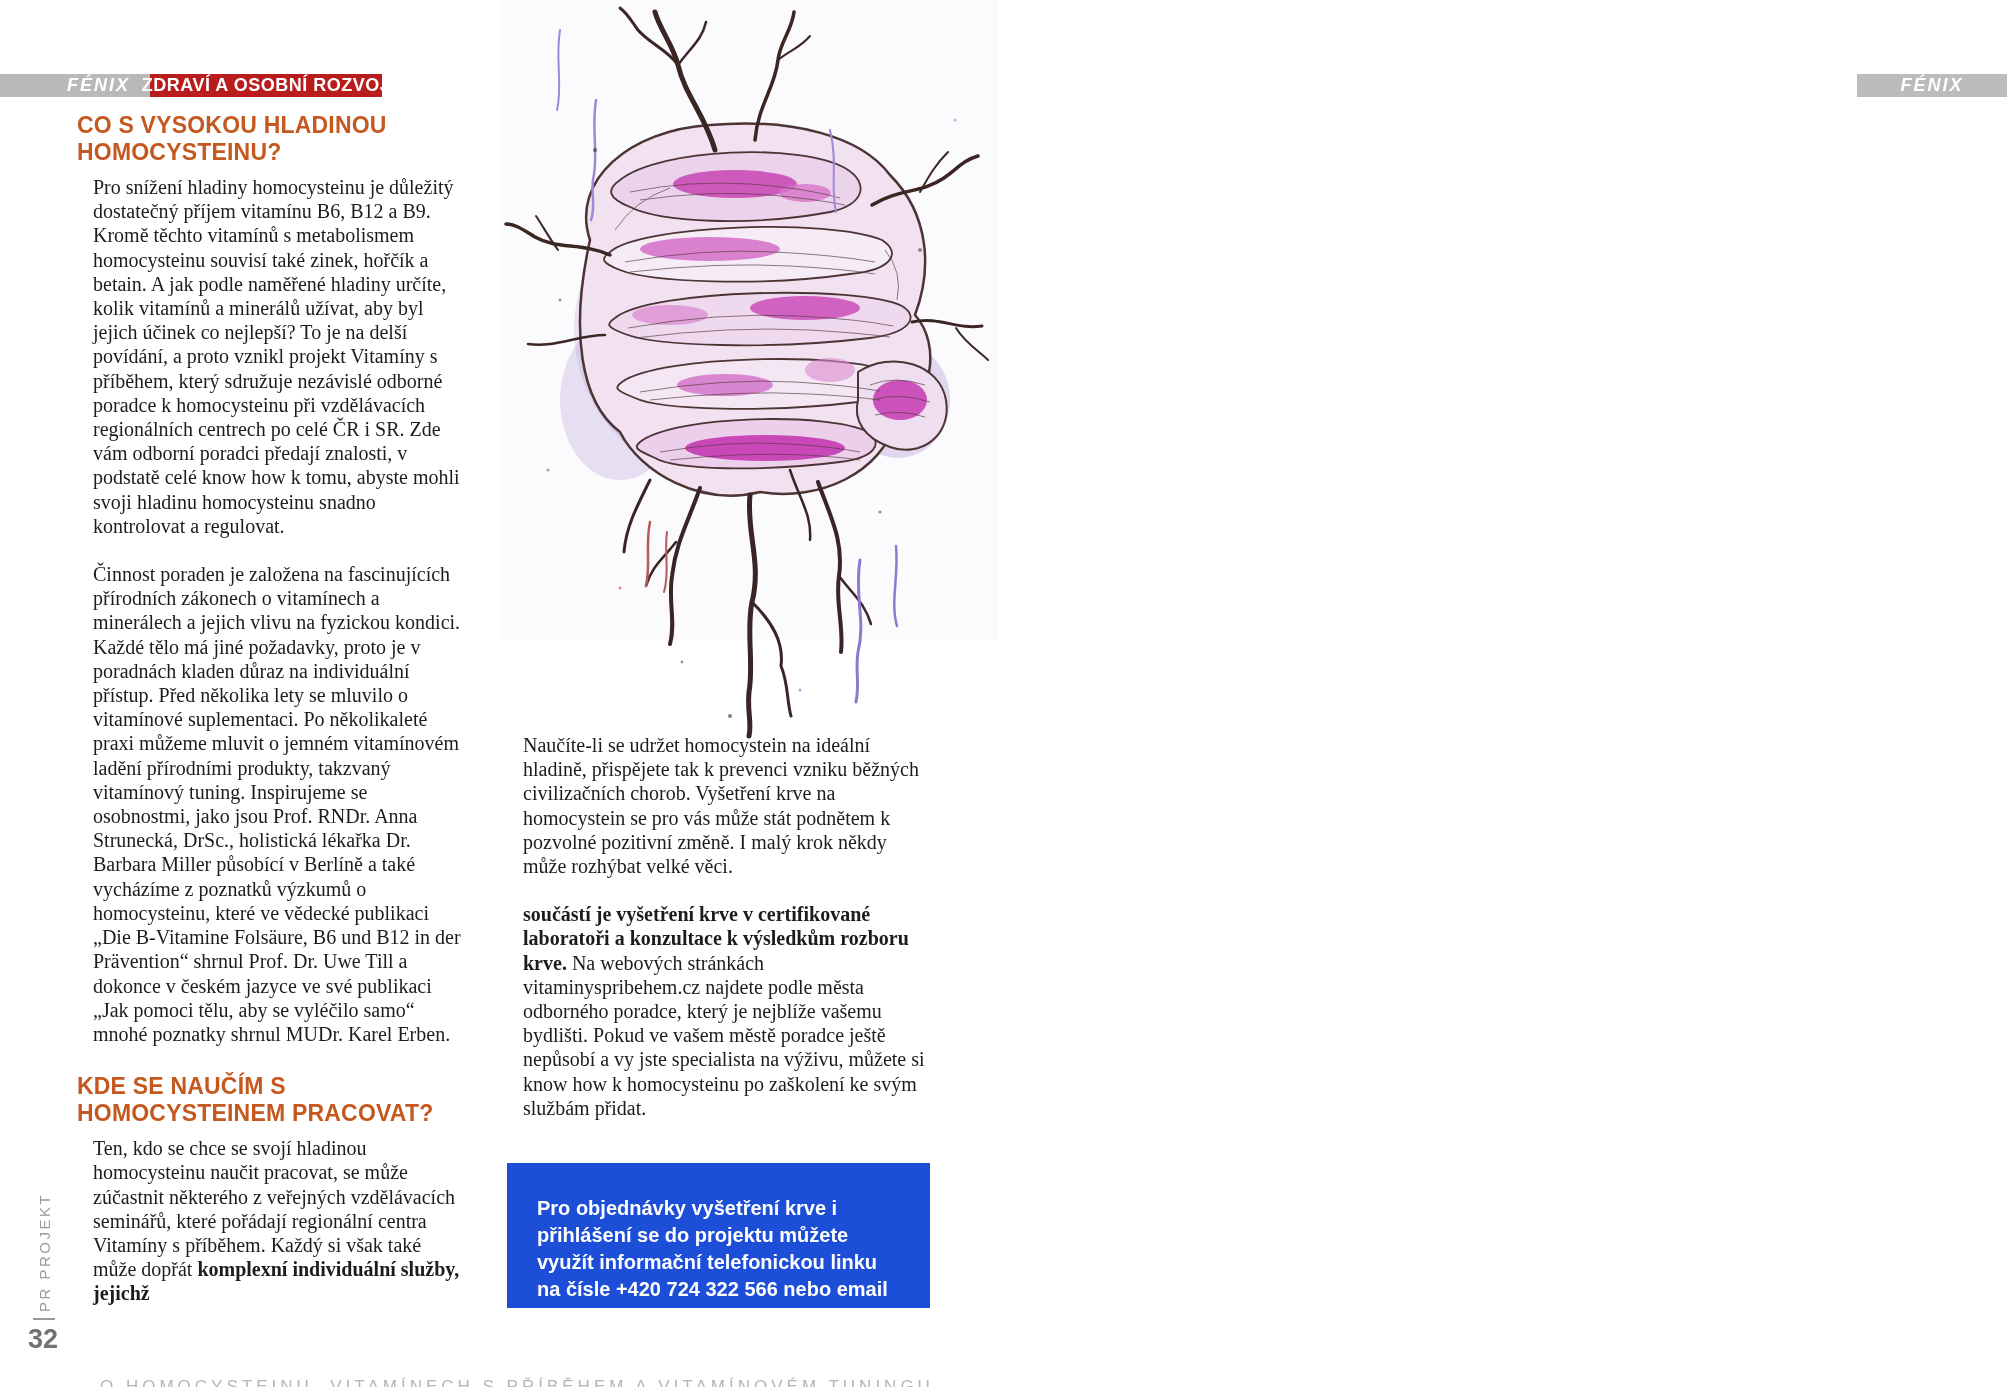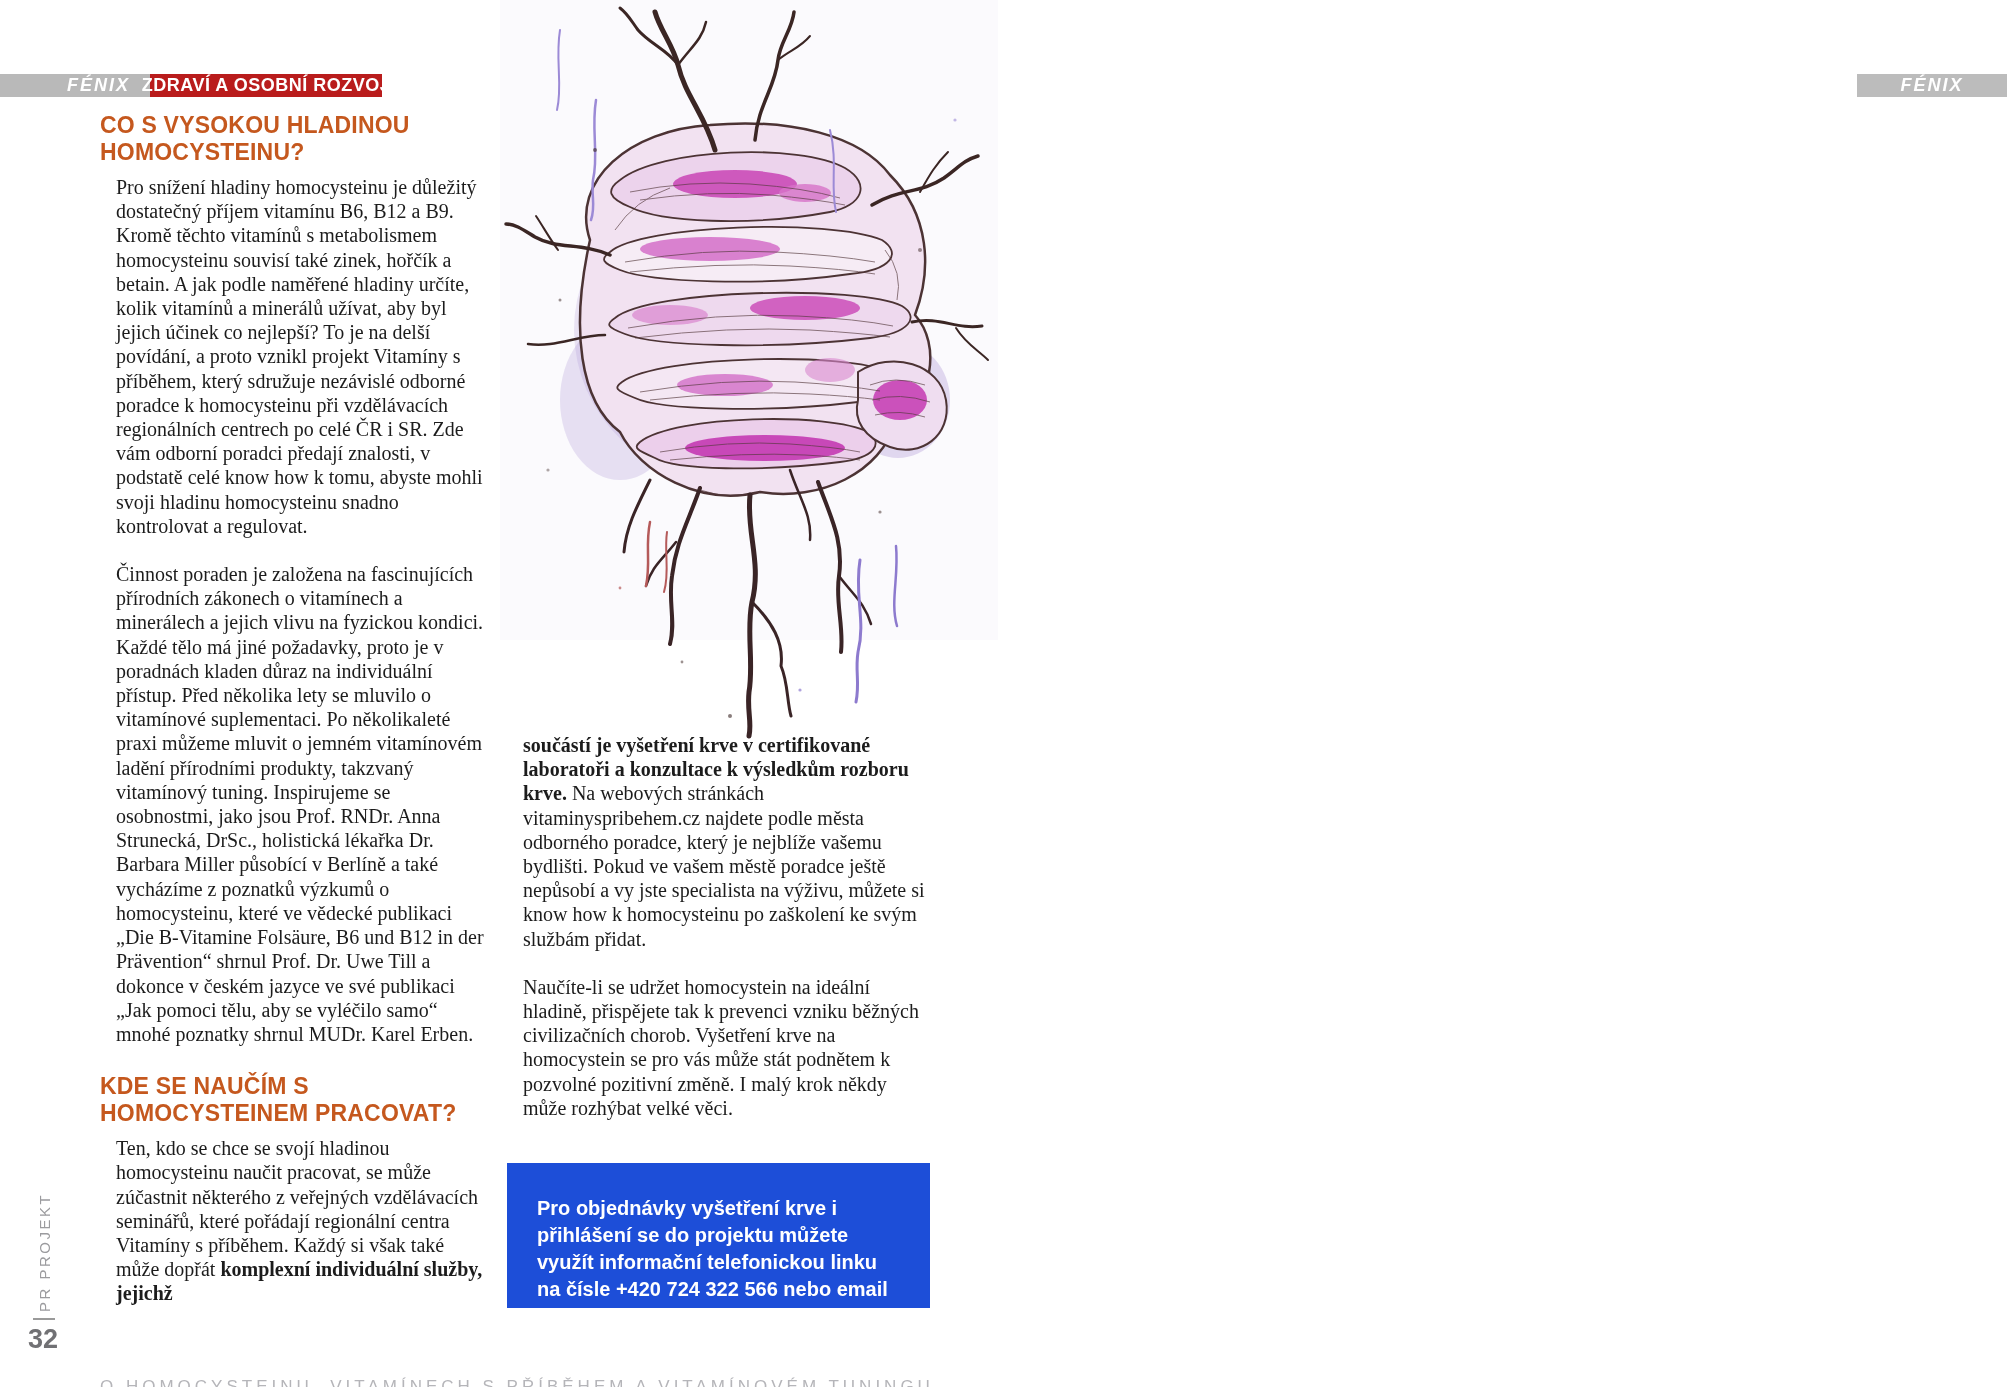--- a/index.html
+++ b/index.html
@@ -19,21 +19,21 @@
   .brand-logo{
     font-family:"Liberation Sans", sans-serif;font-weight:bold;font-style:italic;
     font-size:18px;color:#ffffff;letter-spacing:2px;
   }
   .section-label{
     font-family:"Liberation Sans", sans-serif;font-weight:bold;
     font-size:18px;color:#ffffff;letter-spacing:0.5px;white-space:nowrap;
   }
   
   .col{position:absolute;text-align:left;}
-  .col-left{left:100px;top:112px;width:388px;}
+  .col-left{left:77px;top:112px;width:388px;}
   .col-right{left:507px;top:733px;width:424px;}
   .col p{
     margin:0 0 24px 16px;
     font-size:20px;line-height:24.2px;
     hyphens:auto;-webkit-hyphens:auto;
   }
   .col p:last-child{margin-bottom:0;}
   .col h2{
     margin:0 0 9px 0;
     font-family:"Liberation Sans", sans-serif;
@@ -193,22 +193,22 @@
 
   <div class="col col-left">
     <h2>CO S VYSOKOU HLADINOU HOMOCYSTEINU?</h2>
     <p>Pro snížení hladiny homocysteinu je důležitý dostatečný příjem vitamínu B6, B12 a B9. Kromě těchto vitamínů s metabolismem homocysteinu souvisí také zinek, hořčík a betain. A jak podle naměřené hladiny určíte, kolik vitamínů a minerálů užívat, aby byl jejich účinek co nejlepší? To je na delší povídání, a proto vznikl projekt Vitamíny s příběhem, který sdružuje nezávislé odborné poradce k homocysteinu při vzdělávacích regionálních centrech po celé ČR i SR. Zde vám odborní poradci předají znalosti, v podstatě celé know how k tomu, abyste mohli svoji hladinu homocysteinu snadno kontrolovat a regulovat.</p>
     <p>Činnost poraden je založena na fascinujících přírodních zákonech o vitamínech a minerálech a jejich vlivu na fyzickou kondici. Každé tělo má jiné požadavky, proto je v poradnách kladen důraz na individuální přístup. Před několika lety se mluvilo o vitamínové suplementaci. Po několikaleté praxi můžeme mluvit o jemném vitamínovém ladění přírodními produkty, takzvaný vitamínový tuning. Inspirujeme se osobnostmi, jako jsou Prof. RNDr. Anna Strunecká, DrSc., holistická lékařka Dr. Barbara Miller působící v Berlíně a také vycházíme z poznatků výzkumů o homocysteinu, které ve vědecké publikaci „Die B-Vitamine Folsäure, B6 und B12 in der Prävention“ shrnul Prof. Dr. Uwe Till a dokonce v českém jazyce ve své publikaci „Jak pomoci tělu, aby se vyléčilo samo“ mnohé poznatky shrnul MUDr. Karel Erben.</p>
     <h2 class="h2-second">KDE SE NAUČÍM S HOMOCYSTEINEM PRACOVAT?</h2>
     <p><span>Ten, kdo se chce se svojí hladinou homocysteinu naučit pracovat, se může zúčastnit některého z veřejných vzdělávacích seminářů, které pořádají regionální centra Vitamíny s příběhem. Každý si však také může dopřát </span><strong>komplexní individuální služby, jejichž</strong></p>
   </div>
 
   <div class="col col-right">
+    <p>Naučíte-li se udržet homocystein na ideální hladině, přispějete tak k prevenci vzniku běžných civilizačních chorob. Vyšetření krve na homocystein se pro vás může stát podnětem k pozvolné pozitivní změně. I malý krok někdy může rozhýbat velké věci.</p>
     <p><strong>součástí je vyšetření krve v certifikované laboratoři a konzultace k výsledkům rozboru krve.</strong><span> Na webových stránkách vitaminyspribehem.cz najdete podle města odborného poradce, který je nejblíže vašemu bydlišti. Pokud ve vašem městě poradce ještě nepůsobí a vy jste specialista na výživu, můžete si know how k homocysteinu po zaškolení ke svým službám přidat.</span></p>
-    <p>Naučíte-li se udržet homocystein na ideální hladině, přispějete tak k prevenci vzniku běžných civilizačních chorob. Vyšetření krve na homocystein se pro vás může stát podnětem k pozvolné pozitivní změně. I malý krok někdy může rozhýbat velké věci.</p>
   </div>
 
   <div class="info-box">
     <p>Pro objednávky vyšetření krve i přihlášení se do projektu můžete využít informační telefonickou linku na čísle +420 724 322 566 nebo email info@vitaminyspribehem.cz.</p>
   </div>
 
   <div class="vertical-label">PR PROJEKT</div>
 
   <div class="page-number-wrap">
     <div class="page-number-rule"></div>

